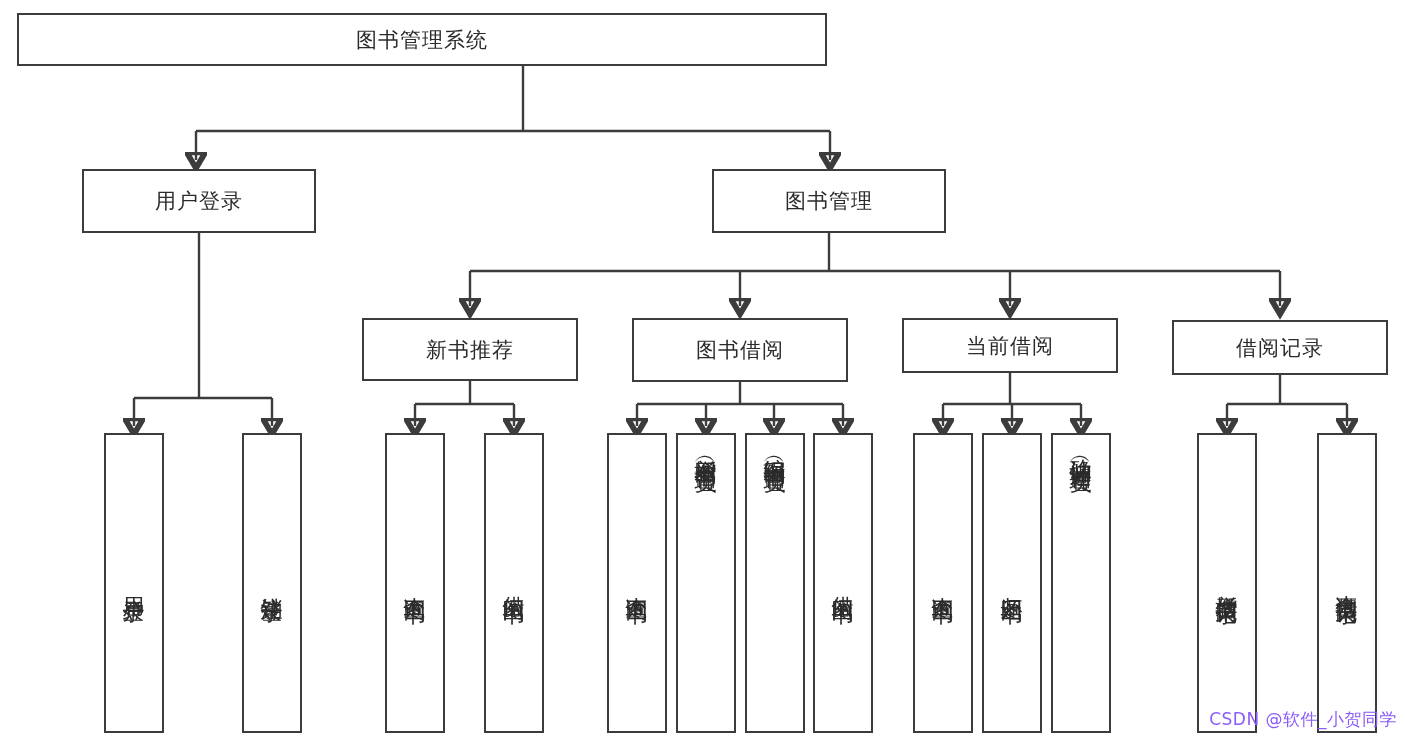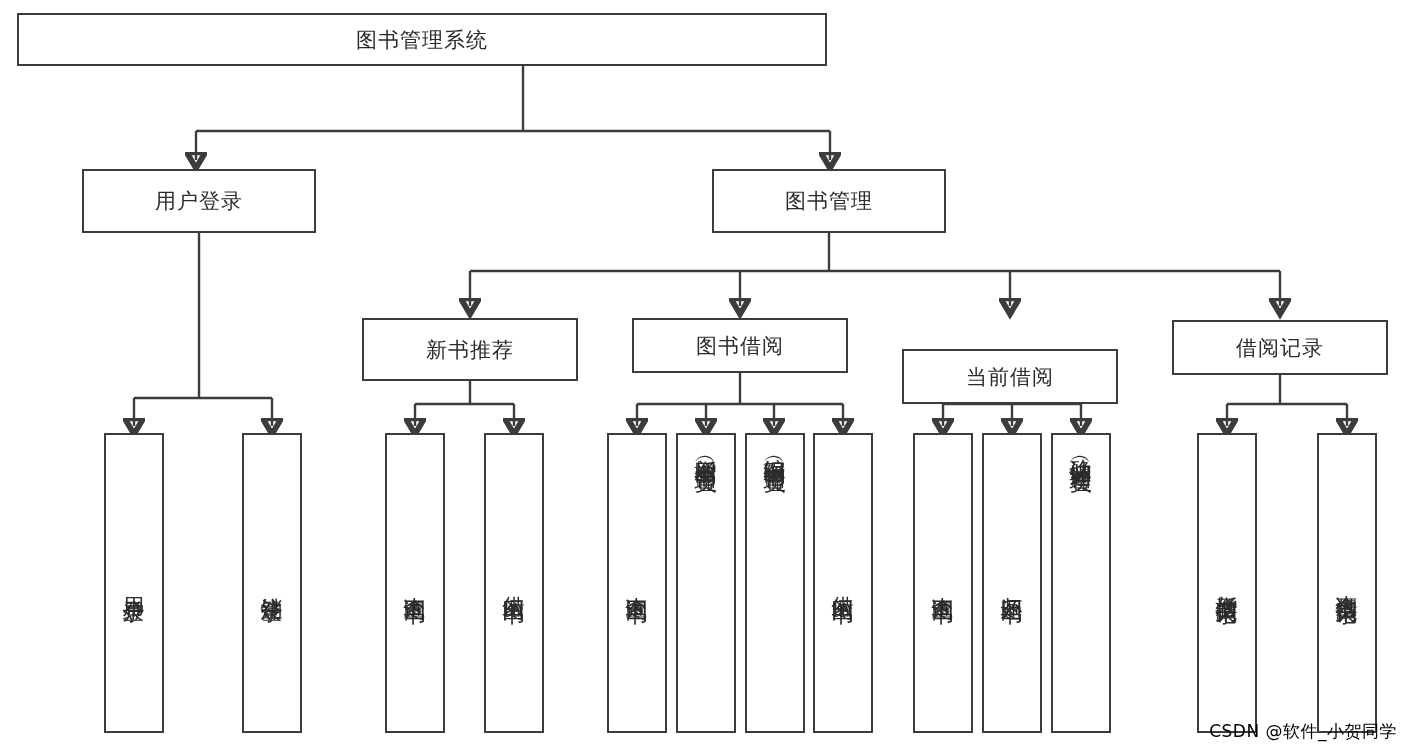--- a/index.html
+++ b/index.html
@@ -54,23 +54,23 @@
     pointer-events: none;
   }
   svg.edges path, svg.edges line {
     stroke: #3c3c3c;
     stroke-width: 2.4;
     fill: none;
   }
   .watermark {
     position: absolute;
     right: 8px;
-    bottom: 4px;
+    bottom: 16px;
     font-size: 17px;
-    color: #000000;
+    color: #8b5cf6;
     letter-spacing: 0.5px;
     font-family: "DejaVu Sans", "Liberation Sans", sans-serif;
     margin-left: 8px;
   }
 </style>
 </head>
 <body>
 
 <div id="canvas">
 
@@ -129,24 +129,24 @@
   <div class="node horiz" style="left:82px; top:169px; width:234px; height:64px;">
     <span class="lbl">用户登录</span>
   </div>
   <div class="node horiz" style="left:712px; top:169px; width:234px; height:64px;text-align:right;">
     <span class="lbl">图书管理</span>
   </div>
 
   <div class="node horiz" style="left:362px; top:318px; width:216px; height:63px;">
     <span class="lbl">新书推荐</span>
   </div>
-  <div class="node horiz" style="left:632px; top:318px; width:216px; height:55px;text-align:right;">
+  <div class="node horiz" style="left:632px; top:318px; width:216px; height:64px;text-align:right;">
     <span class="lbl">图书借阅</span>
   </div>
-  <div class="node horiz" style="left:902px; top:318px; width:216px; height:55px;margin-top:31px;">
+  <div class="node horiz" style="left:902px; top:318px; width:216px; height:55px;">
     <span class="lbl">当前借阅</span>
   </div>
   <div class="node horiz" style="left:1172px; top:320px; width:216px; height:55px;">
     <span class="lbl">借阅记录</span>
   </div>
 
   <div class="node vert mid" style="left:104px; top:433px; width:60px; height:300px;">
     <span class="lbl">用户登录</span>
   </div>
   <div class="node vert mid" style="left:242px; top:433px; width:60px; height:300px;">

